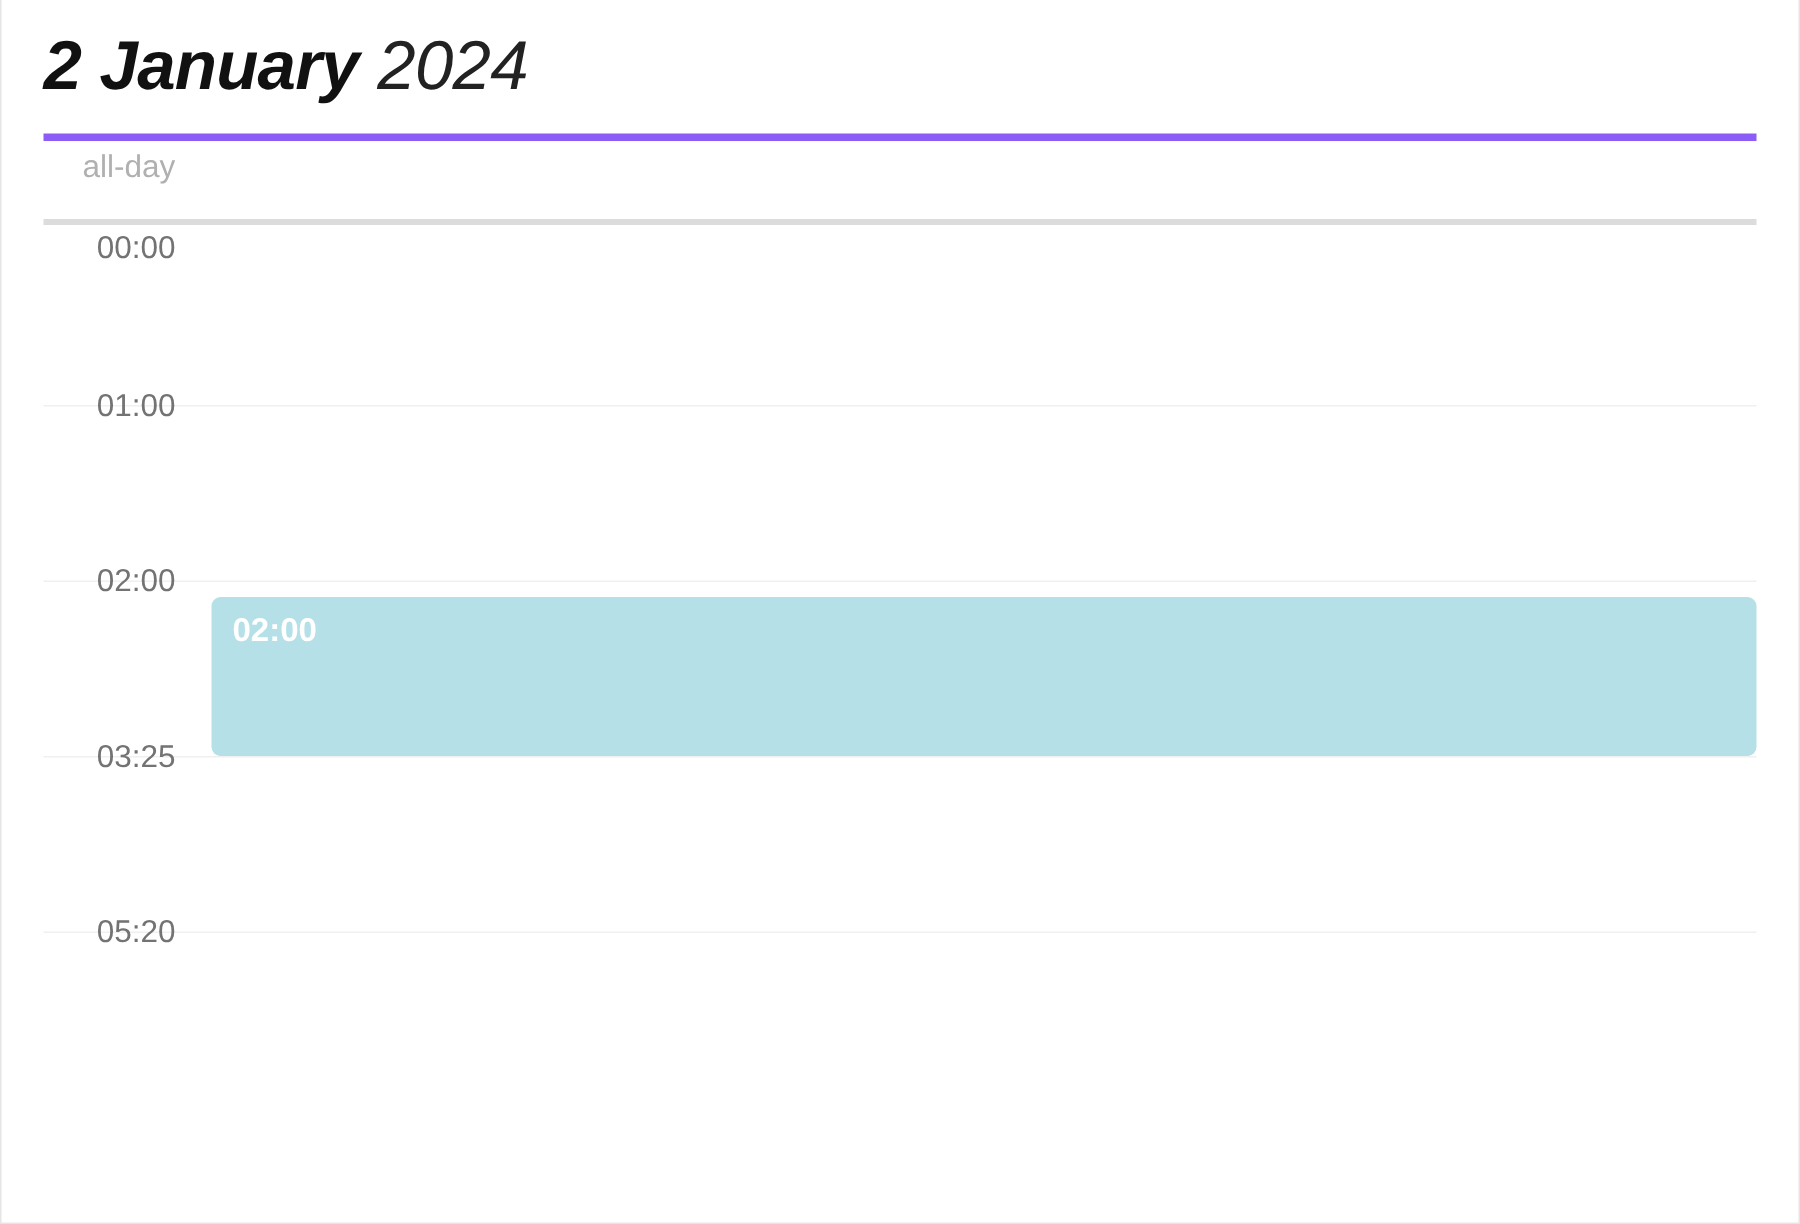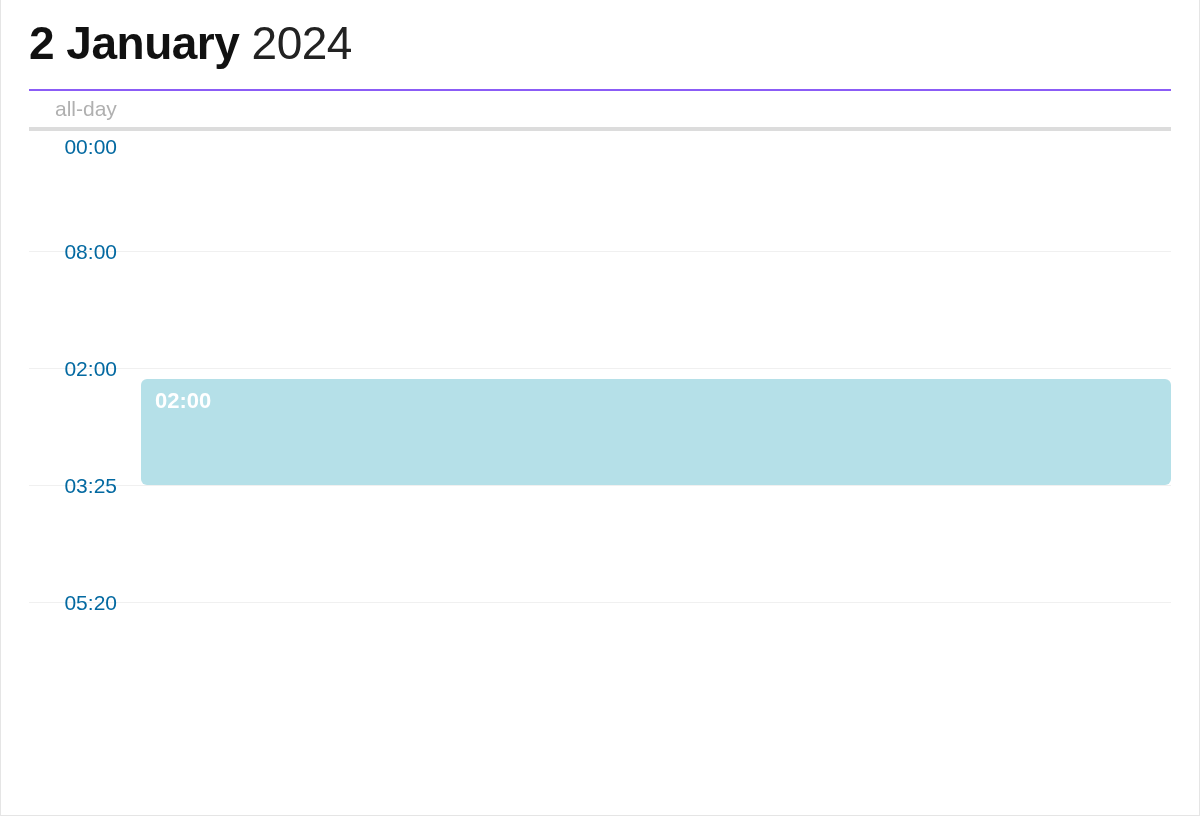--- a/index.html
+++ b/index.html
@@ -18,35 +18,36 @@
     }
     .header {
       padding: 18px 28px 12px 28px;
     }
     .date-title {
       font-size: 46px;
       font-weight: 400;
       color: #222;
       letter-spacing: -0.5px;
       line-height: 1.1;
+      font-style: italic;
     }
     .date-title .bold {
       font-weight: 800;
       color: #111;
     }
     .weekday {
       font-size: 30px;
       font-weight: 400;
       color: #222;
       margin-top: 14px;
     }
     .allday-row {
       margin: 8px 28px 0 28px;
-      border-top: 2px solid #8b5cf6;
-      padding: 6px 0 6px 26px;
+      border-top: 5px solid #8b5cf6;
+      padding: 6px 0 22px 26px;
       font-size: 21px;
       color: #b0b0b0;
       font-weight: 500;
     }
     .divider-thick {
       height: 4px;
       background: #dcdcdc;
       margin: 0 28px;
     }
     .timeline {
@@ -63,21 +64,21 @@
       border-top: none;
       height: 120px;
     }
     .hour-label {
       position: absolute;
       left: 0;
       top: -12px;
       width: 100px;
       text-align: right;
       font-size: 21px;
-      color: #0369a1;
+      color: #737373;
       font-weight: 400;
       padding-right: 12px;
     }
     .hour-row:first-child .hour-label {
       top: 4px;
     }
     .event {
       position: absolute;
       left: 112px;
       right: 0;
@@ -111,21 +112,21 @@
 <div class="allday-row">
   <span>all-day</span>
 </div>
 <div class="divider-thick"></div>
 
 <div class="timeline">
   <div class="hour-row">
     <div class="hour-label">00:00</div>
   </div>
   <div class="hour-row">
-    <div class="hour-label">08:00</div>
+    <div class="hour-label">01:00</div>
   </div>
   <div class="hour-row">
     <div class="hour-label">02:00</div>
   </div>
   <div class="hour-row">
     <div class="hour-label">03:25</div>
   </div>
   <div class="hour-row">
     <div class="hour-label">05:20</div>
   </div>

